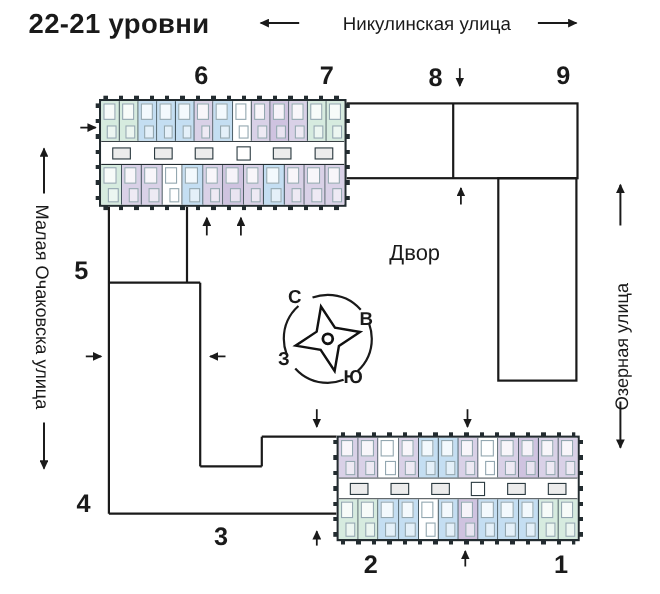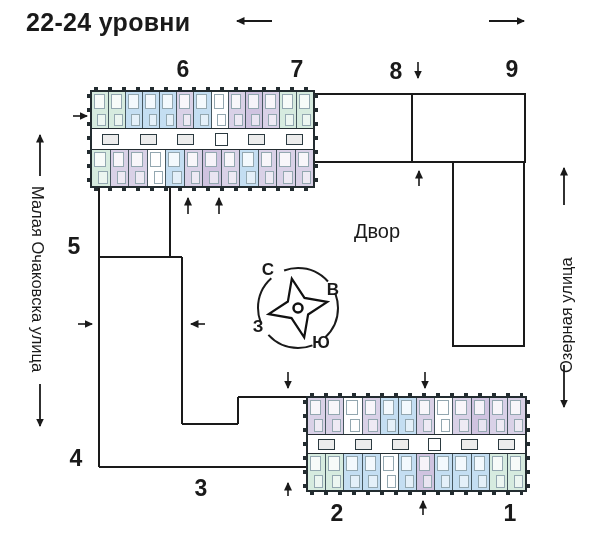--- a/index.html
+++ b/index.html
@@ -86,22 +86,23 @@
         <line x1="288" y1="496" x2="288" y2="483" stroke-width="1.6" marker-end="url(#ah)"></line>
         <line x1="423" y1="515" x2="423" y2="501" stroke-width="1.6" marker-end="url(#ah)"></line>
       </g>
     <g id="compass">
         <circle cx="298" cy="308" r="40" fill="none" stroke="#1a1a1a" stroke-width="2" stroke-dasharray="48 15" stroke-dashoffset="15"></circle>
         <polygon points="287.9,301.5 291.8,278.7 304.5,297.9 327.3,301.8 308.1,314.5 304.2,337.3 291.5,318.1 268.7,314.2" fill="#fff" stroke="#111" stroke-width="2.2" stroke-linejoin="miter"></polygon>
         <circle cx="298" cy="308" r="4.5" fill="#fff" stroke="#111" stroke-width="2.5"></circle>
       </g>
   </svg>
 
-  <div class="lbl title">22-24 уровни</div>
-
+  <div class="lbl title">22-21 уровни</div>
+
+  <div class="lbl street street-top">Никулинская улица</div>
   <div class="lbl street street-left">Малая Очаковска улица</div>
   <div class="lbl street street-right">Озерная улица</div>
 
   <div class="lbl courtyard">Двор</div>
 
   <div class="lbl bnum bn6">6</div>
   <div class="lbl bnum bn7">7</div>
   <div class="lbl bnum bn8">8</div>
   <div class="lbl bnum bn9">9</div>
   <div class="lbl bnum bn5">5</div>

